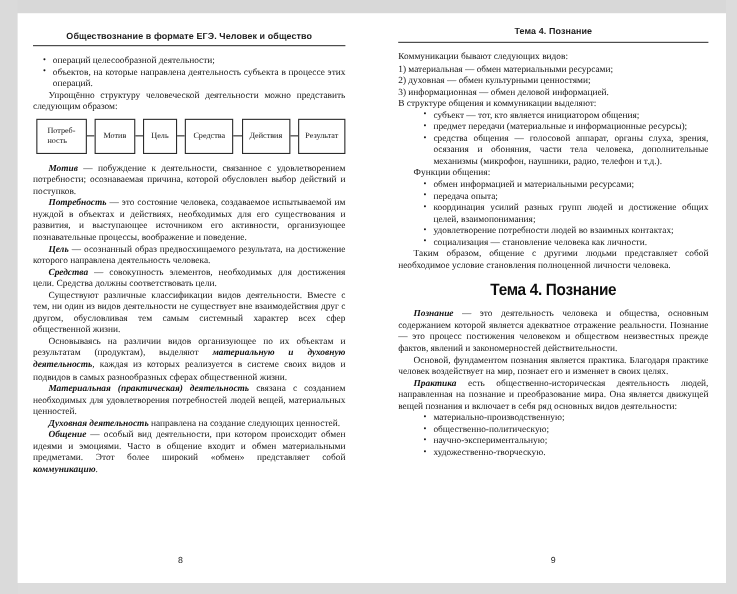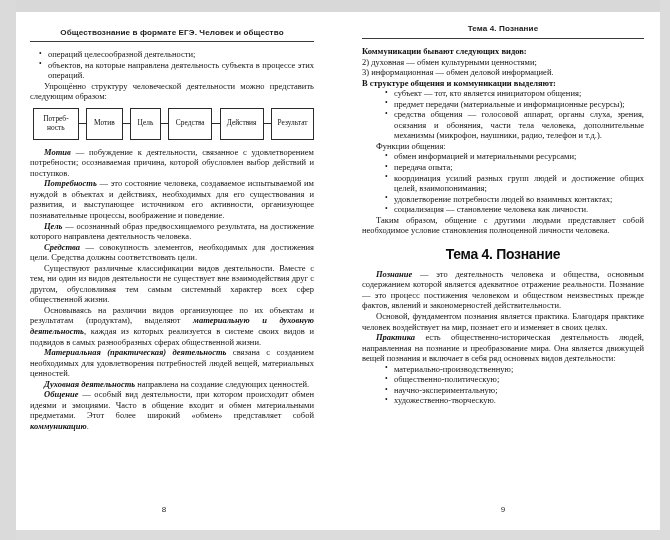--- a/index.html
+++ b/index.html
@@ -64,21 +64,21 @@
 
   p {
     margin: 0;
     font-size: 8.5px;
     line-height: 10.55px;
     color: #131313;
     text-align: justify;
     text-indent: 14px;
     hyphens: manual;
   }
-  p.noind { text-indent: 0; font-weight: bold; }
+  p.noind { text-indent: 0; }
   .bullet {
     text-indent: 0;
     padding-left: 18px;
     position: relative;
     text-align: justify;
   }
   .bullet::before {
     content: "\2022";
     position: absolute;
     left: 9px;
@@ -96,21 +96,20 @@
     display: flex;
     align-items: center;
     justify-content: flex-start;
     margin: 6px 0 7px 3px;
   }
   .node {
     border: 1.1px solid #2b2b2b;
     box-sizing: border-box;
     font-size: 7.4px;
     line-height: 8.6px;
-    text-align: center;
     color: #111;
     padding: 15px 3px;
     background: #fff;
     white-space: pre-line;
     display: flex;
     align-items: center;
     justify-content: center;
     height: 27px;
   }
   .node.n1 { width: 48px; }
@@ -197,20 +196,21 @@
       <p><span class="bi">Общение</span><span> — </span><span class="i">особый вид деятельности, при котором происходит обмен идеями и эмоциями.</span><span> Часто в общение входит и обмен материальными предметами. Этот более широкий «обмен» представляет собой </span><span class="bi">коммуникацию</span><span>.</span></p>
 
       <div class="folio">8</div>
     </div>
 
     <div class="page page-right">
       <div class="run-head">Тема 4. Познание</div>
       <hr class="rule">
 
       <p class="noind">Коммуникации бывают следующих видов:</p>
+      <p class="num">1) материальная — обмен материальными ресурсами;</p>
       <p class="num">2) духовная — обмен культурными ценностями;</p>
       <p class="num">3) информационная — обмен деловой информацией.</p>
 
       <p class="noind">В структуре общения и коммуникации выделяют:</p>
       <p class="bullet ind">субъект — тот, кто является инициатором общения;</p>
       <p class="bullet ind">предмет передачи (материальные и информационные ресурсы);</p>
       <p class="bullet ind">средства общения — голосовой аппарат, органы слуха, зрения, осязания и обоняния, части тела человека, дополнительные механизмы (микрофон, наушники, радио, телефон и т.д.).</p>
 
       <p class="i">Функции общения:</p>
       <p class="bullet ind">обмен информацией и материальными ресурсами;</p>

